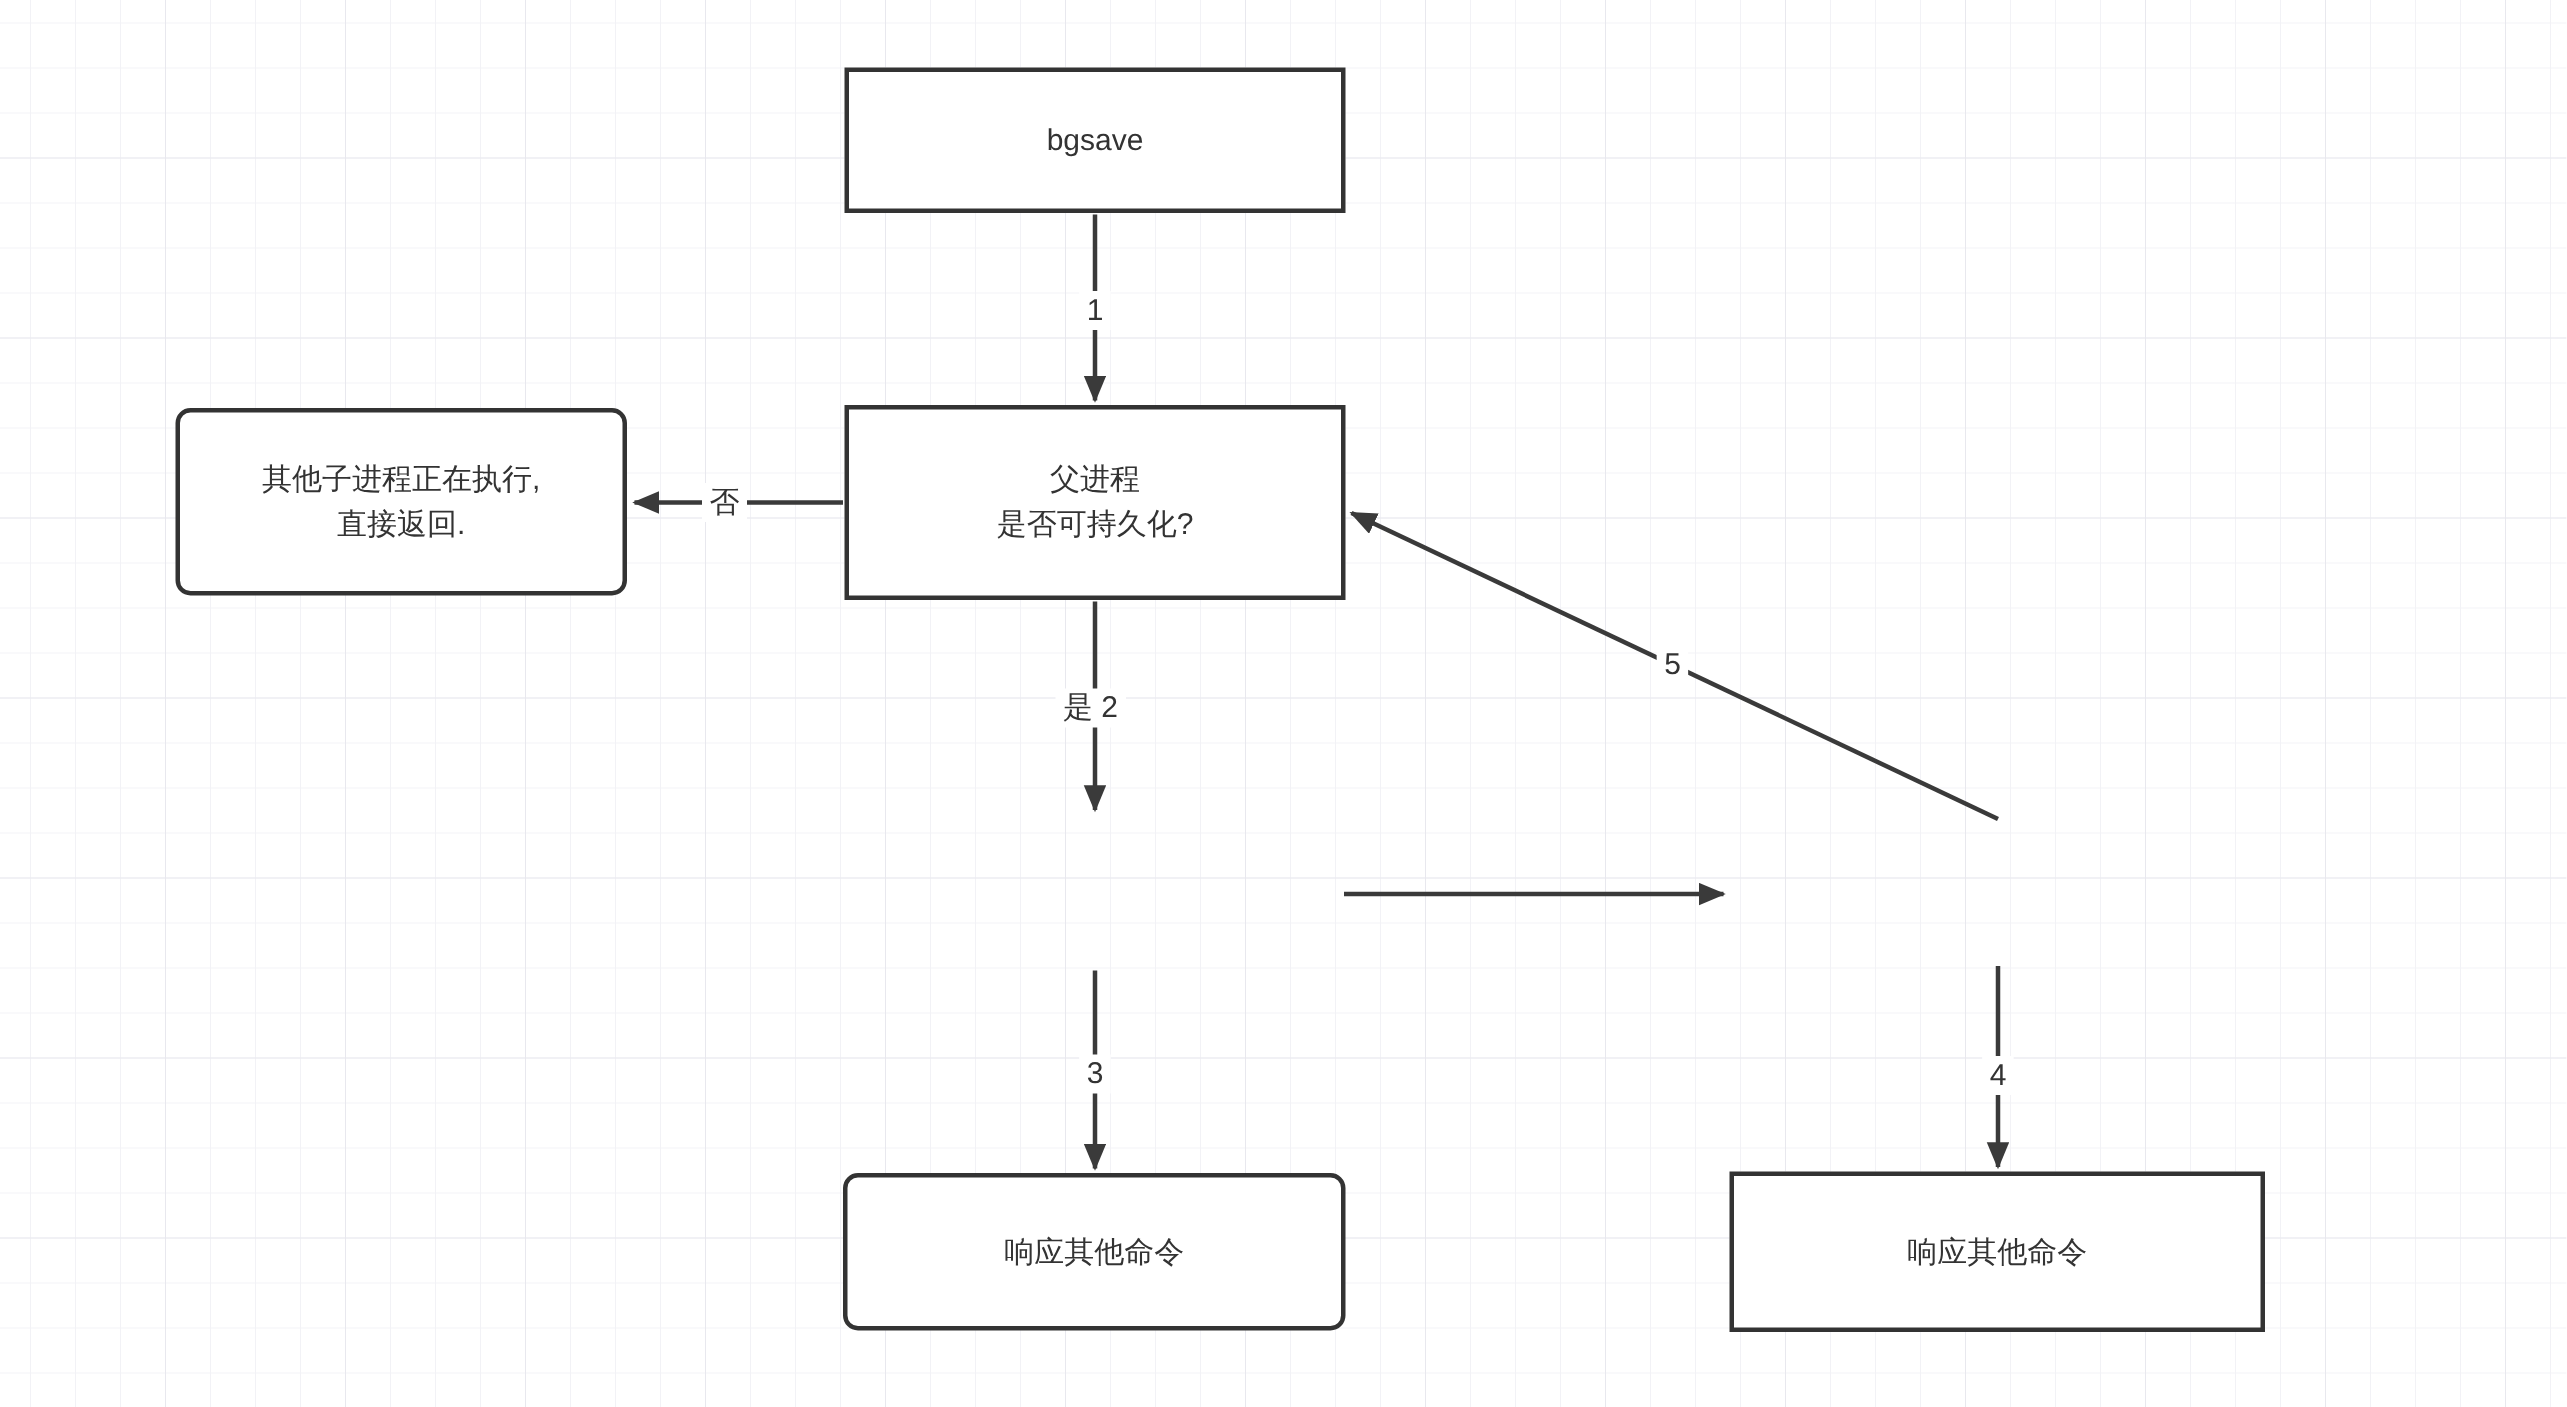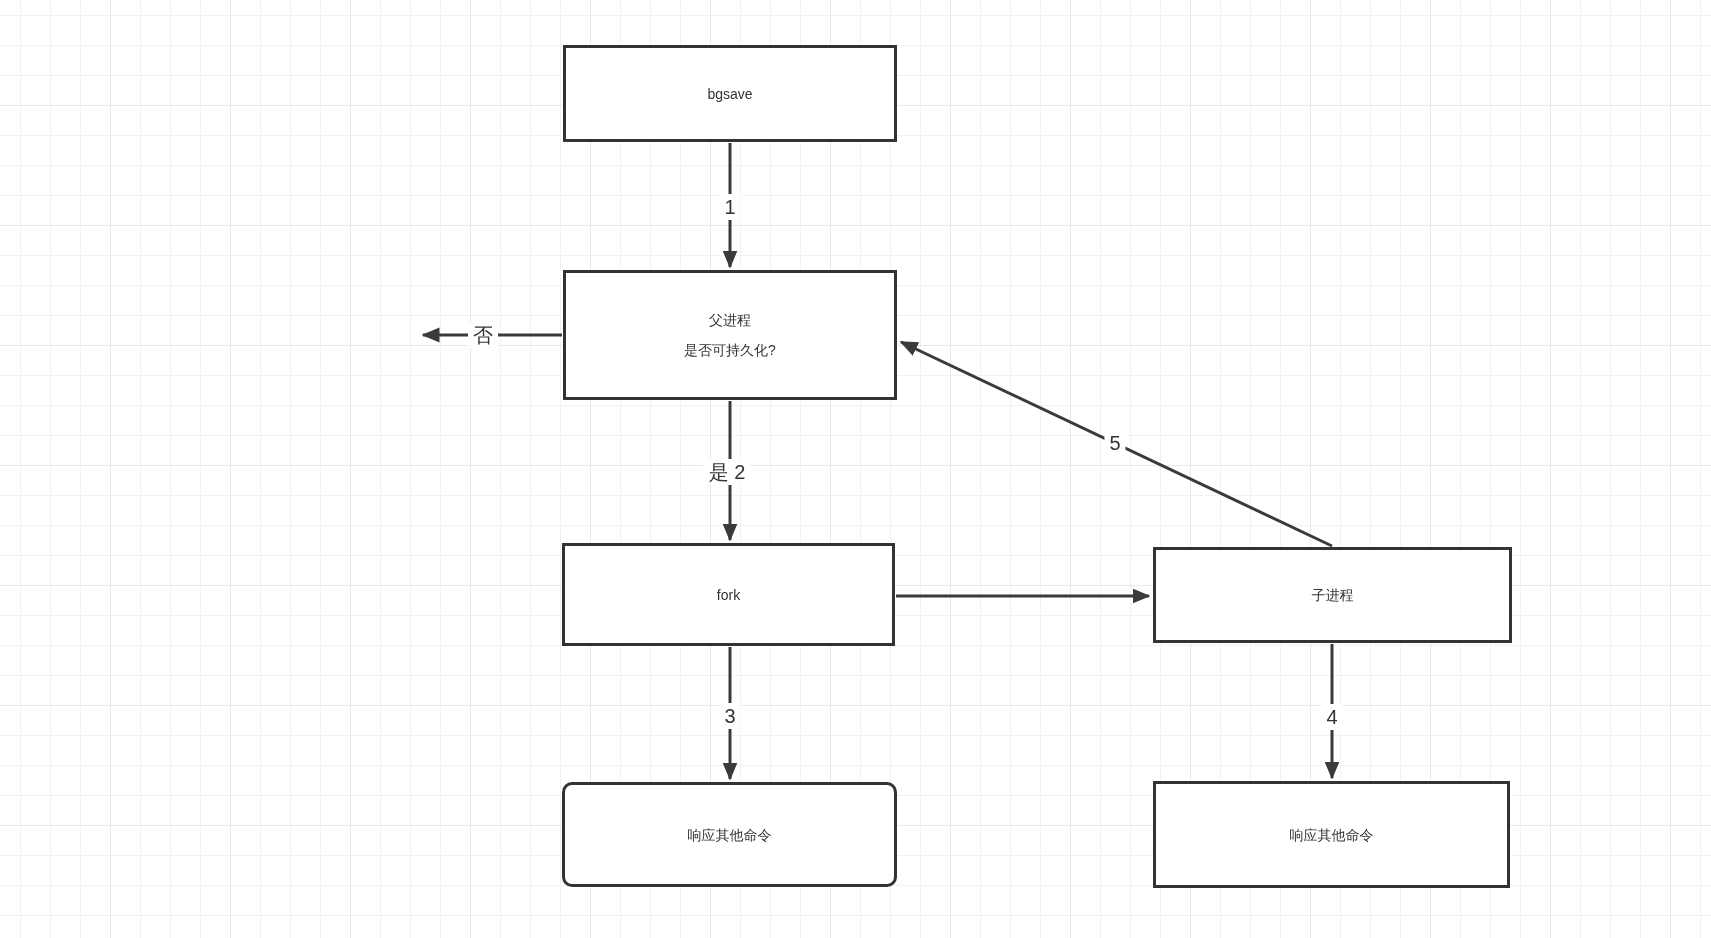--- a/index.html
+++ b/index.html
@@ -22,21 +22,21 @@
       linear-gradient(90deg, #f2f2f6 1px, transparent 1px);
     background-size: 120px 120px, 120px 120px, 30px 30px, 30px 30px;
     background-position: 110px 105px, 110px 105px, 20px 15px, 20px 15px;
   }
   .node {
     position: absolute;
     box-sizing: border-box;
     background: #ffffff;
     border: 3px solid #333333;
     color: #333333;
-    font-size: 14px;
+    font-size: 20px;
     line-height: 30px;
     display: flex;
     flex-direction: column;
     align-items: center;
     justify-content: center;
     text-align: center;
     cursor: default;
   }
   .node.rounded { border-radius: 10px; }
   .node span { display: block; }
@@ -90,28 +90,26 @@
 
   <div class="node" style="left:563px; top:45px; width:334px; height:97px;">
     <span>bgsave</span>
   </div>
 
   <div class="node" style="left:563px; top:270px; width:334px; height:130px;">
     <span>父进程</span>
     <span>是否可持久化?</span>
   </div>
 
-
-  <div class="node" style="left:562px; top:543px; width:333px; height:103px;">
-    <span>fork</span>
+  <div class="node rounded" style="left:117px; top:272px; width:301px; height:125px;">
+    <span>其他子进程正在执行,</span>
+    <span>直接返回.</span>
   </div>
 
-  <div class="node" style="left:1153px; top:547px; width:359px; height:96px;">
-    <span>子进程</span>
-  </div>
+
 
   <div class="node rounded" style="left:562px; top:782px; width:335px; height:105px;align-items:center;">
     <span>响应其他命令</span>
   </div>
 
   <div class="node" style="left:1153px; top:781px; width:357px; height:107px;">
     <span>响应其他命令</span>
   </div>
 
   <span class="edge-label" style="left:730px; top:207px;">1</span>

